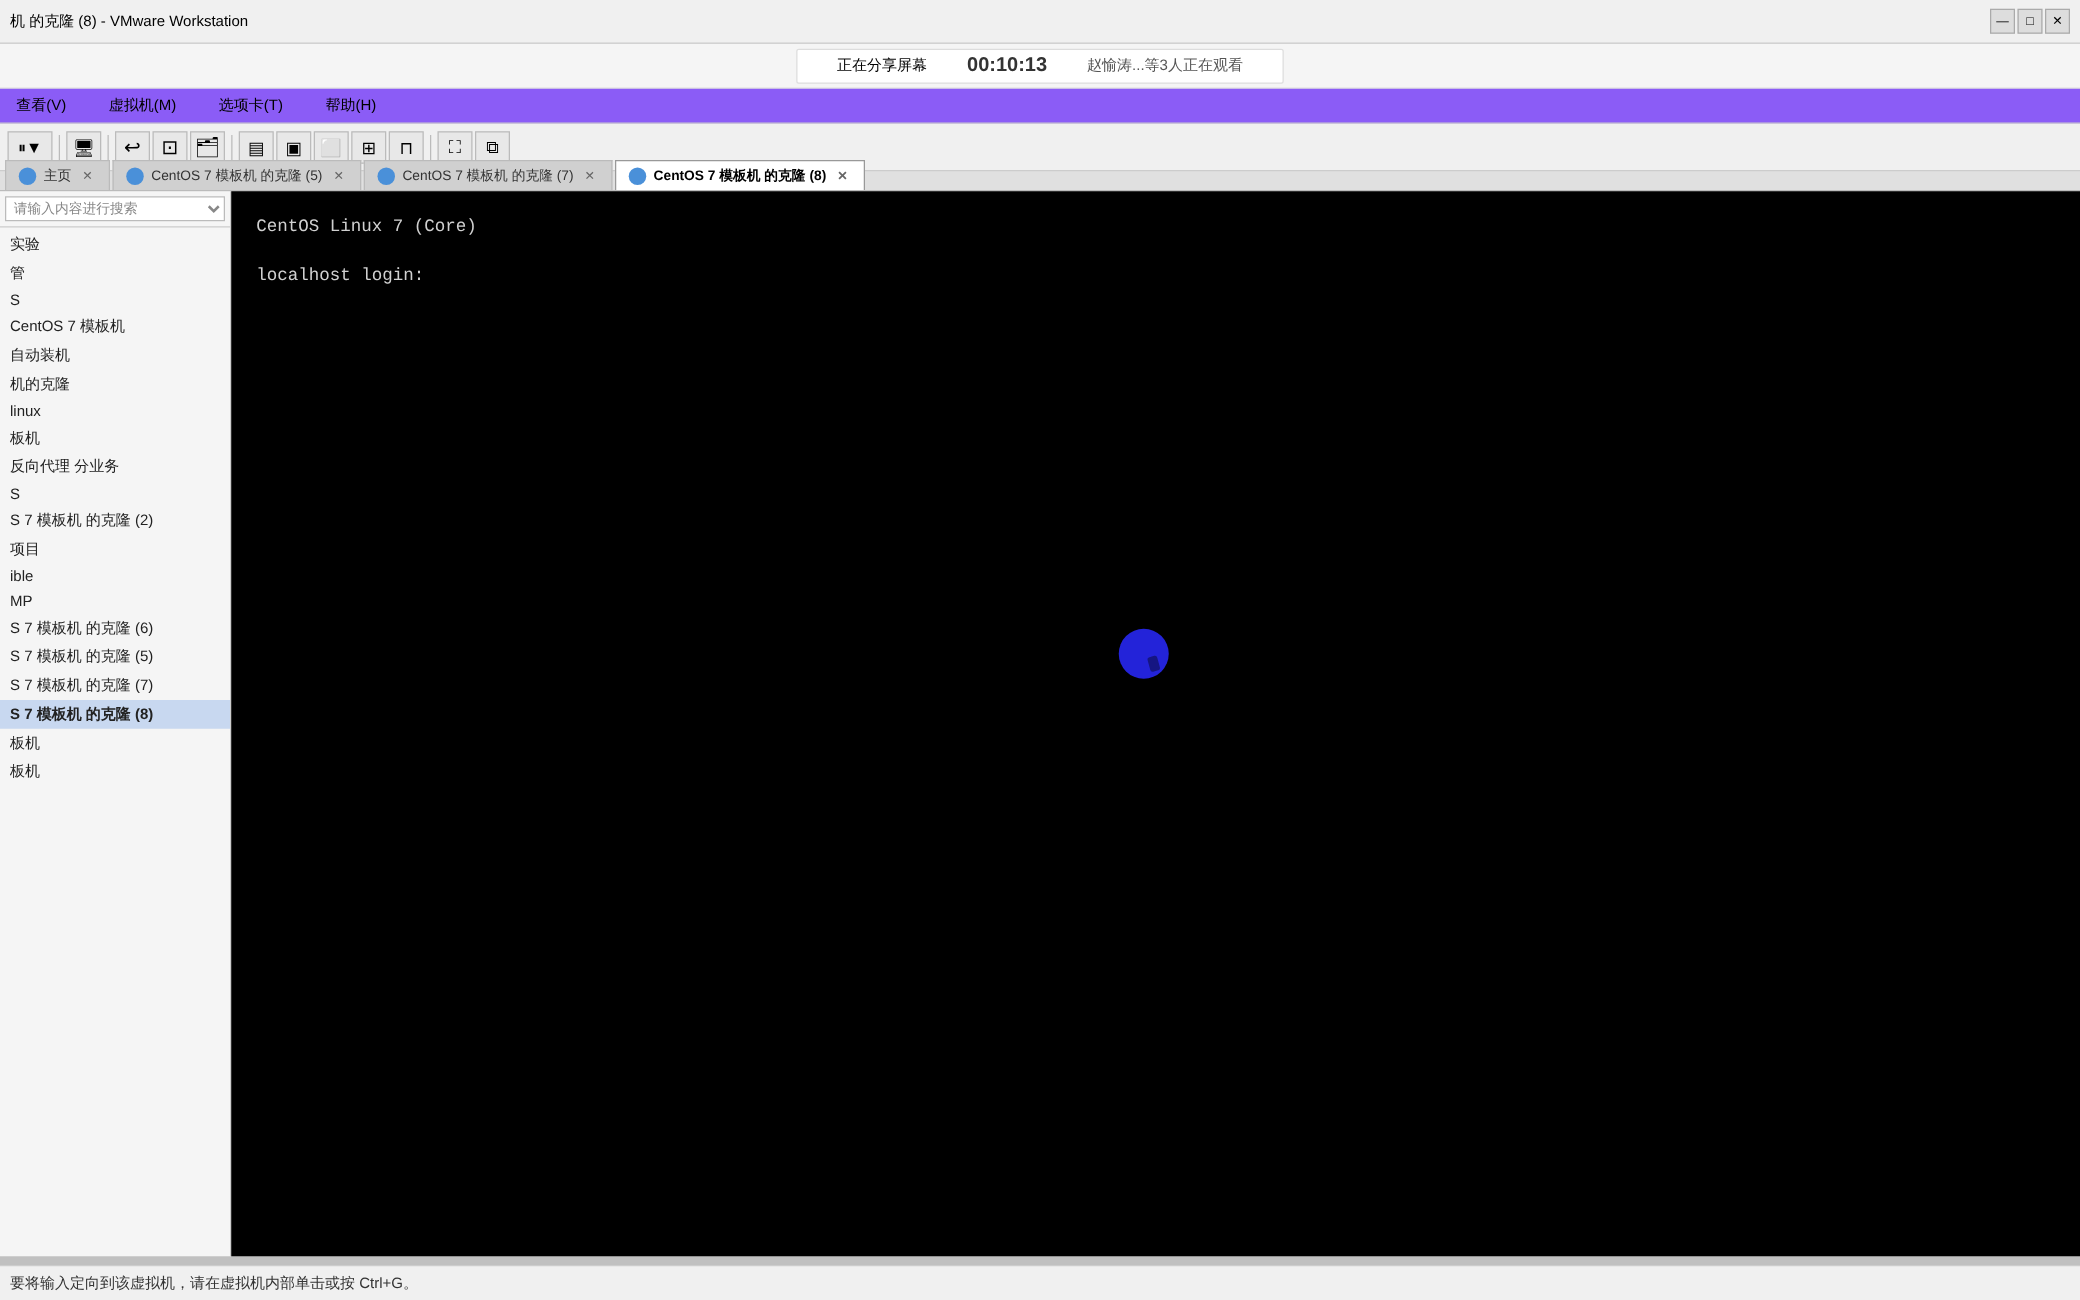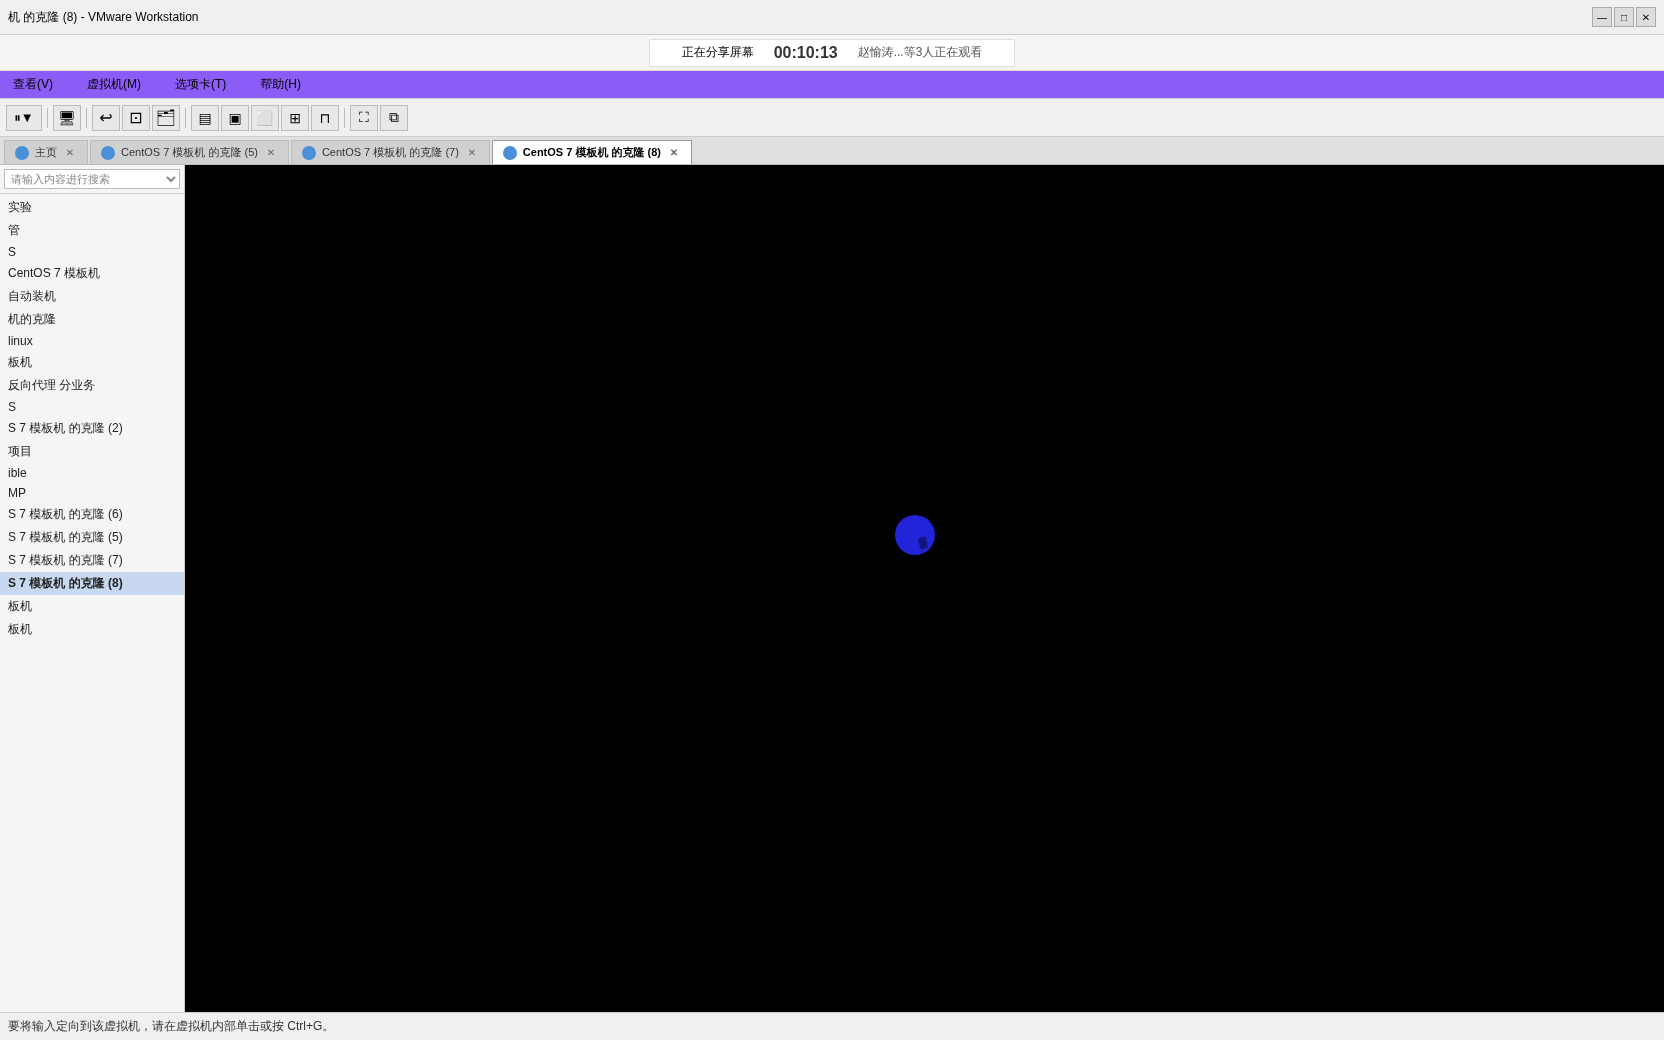--- a/index.html
+++ b/index.html
@@ -54,21 +54,21 @@
       display: flex;
       align-items: center;
       justify-content: center;
       border-bottom: 1px solid #ddd;
       gap: 16px;
       font-size: 12px;
     }
     #share-bar-info {
       display: flex;
       align-items: center;
-      gap: 20px;
+      gap: 32px;
       background: #fff;
       border: 1px solid #ddd;
       padding: 4px 32px;
       border-radius: 2px;
     }
 
     
     #menu-bar {
       height: 28px;
       background: #8b5cf6;
@@ -108,21 +108,21 @@
     }
     .toolbar-separator {
       width: 1px;
       height: 20px;
       background: #bbb;
       margin: 0 3px;
     }
 
     
     #tabs-bar {
-      height: 28px;
+      height: 16px;
       background: #e0e0e0;
       display: flex;
       align-items: flex-end;
       padding-left: 4px;
       border-bottom: 1px solid #bbb;
     }
     .tab {
       height: 24px;
       padding: 0 10px;
       background: #d0d0d0;
@@ -363,21 +363,23 @@
       <div class="sidebar-item">S 7 模板机 的克隆 (5)</div>
       <div class="sidebar-item">S 7 模板机 的克隆 (7)</div>
       <div class="sidebar-item selected">S 7 模板机 的克隆 (8)</div>
       <div class="sidebar-item">板机</div>
       <div class="sidebar-item">板机</div>
     </div>
   </div>
 
   <div id="vm-display">
     <div id="vm-terminal">
+      <div class="terminal-text">CentOS Linux 7 (Core)</div>
       <div class="terminal-text">&nbsp;</div>
+      <div class="terminal-text">localhost login: </div>
     </div>
 
     <div id="cursor-dot"></div>
   </div>
 
 </div>
 
 <div id="status-bar">
   <span>要将输入定向到该虚拟机，请在虚拟机内部单击或按 Ctrl+G。</span>
 </div>

